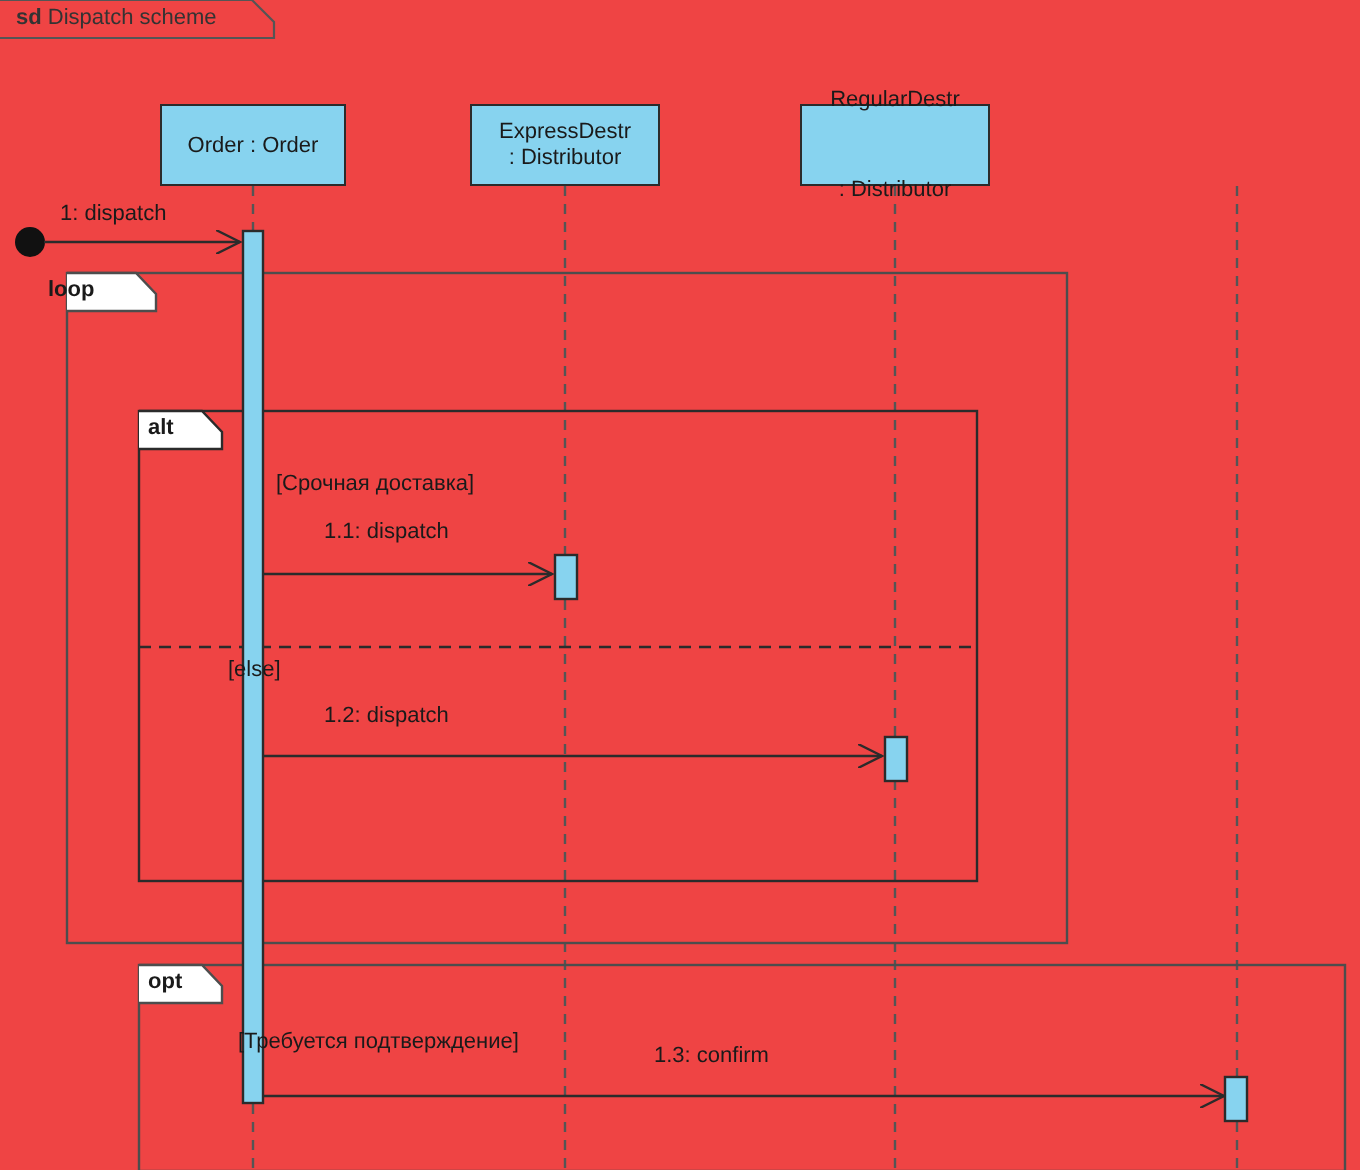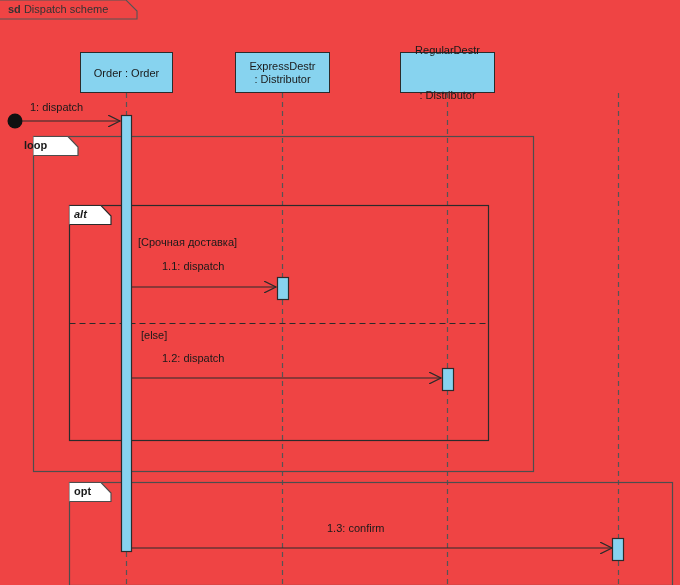--- a/index.html
+++ b/index.html
@@ -143,24 +143,25 @@
     <rect x="277.5" y="277.5" width="11" height="22" fill="#87d3ef" stroke="#2b2b2b" stroke-width="1.2"></rect>
 
     <line x1="132" y1="378" x2="441" y2="378" stroke="#2b2b2b" stroke-width="1.2" marker-end="url(#open-arrow)"></line>
     <rect x="442.5" y="368.5" width="11" height="22" fill="#87d3ef" stroke="#2b2b2b" stroke-width="1.2"></rect>
 
     <line x1="132" y1="548" x2="612" y2="548" stroke="#2b2b2b" stroke-width="1.2" marker-end="url(#open-arrow)"></line>
     <rect x="612.5" y="538.5" width="11" height="22" fill="#87d3ef" stroke="#2b2b2b" stroke-width="1.2"></rect>
   </svg>
 
   <div class="frame-label" style="left:24px; top:139px;">loop</div>
-  <div class="frame-label" style="left:74px; top:208px;font-style:italic;">alt</div>
+  <div class="frame-label" style="left:74px; top:208px;">alt</div>
   <div class="frame-label" style="left:74px; top:485px;">opt</div>
 
   <div class="guard-label" style="left:114px; top:236px;padding-left:24px;">[Срочная доставка]</div>
-  <div class="guard-label" style="left:114px; top:329px;margin-left:27px;">[else]</div>
+  <div class="guard-label" style="left:114px; top:329px;">[else]</div>
+  <div class="guard-label" style="left:119px; top:515px;">[Требуется подтверждение]</div>
 
   <div class="msg-label" style="left:30px; top:101px;">1: dispatch</div>
   <div class="msg-label" style="left:162px; top:260px;">1.1: dispatch</div>
   <div class="msg-label" style="left:162px; top:352px;">1.2: dispatch</div>
   <div class="msg-label" style="left:327px; top:522px;">1.3: confirm</div>
 
 </div>
 
 </body></html>

